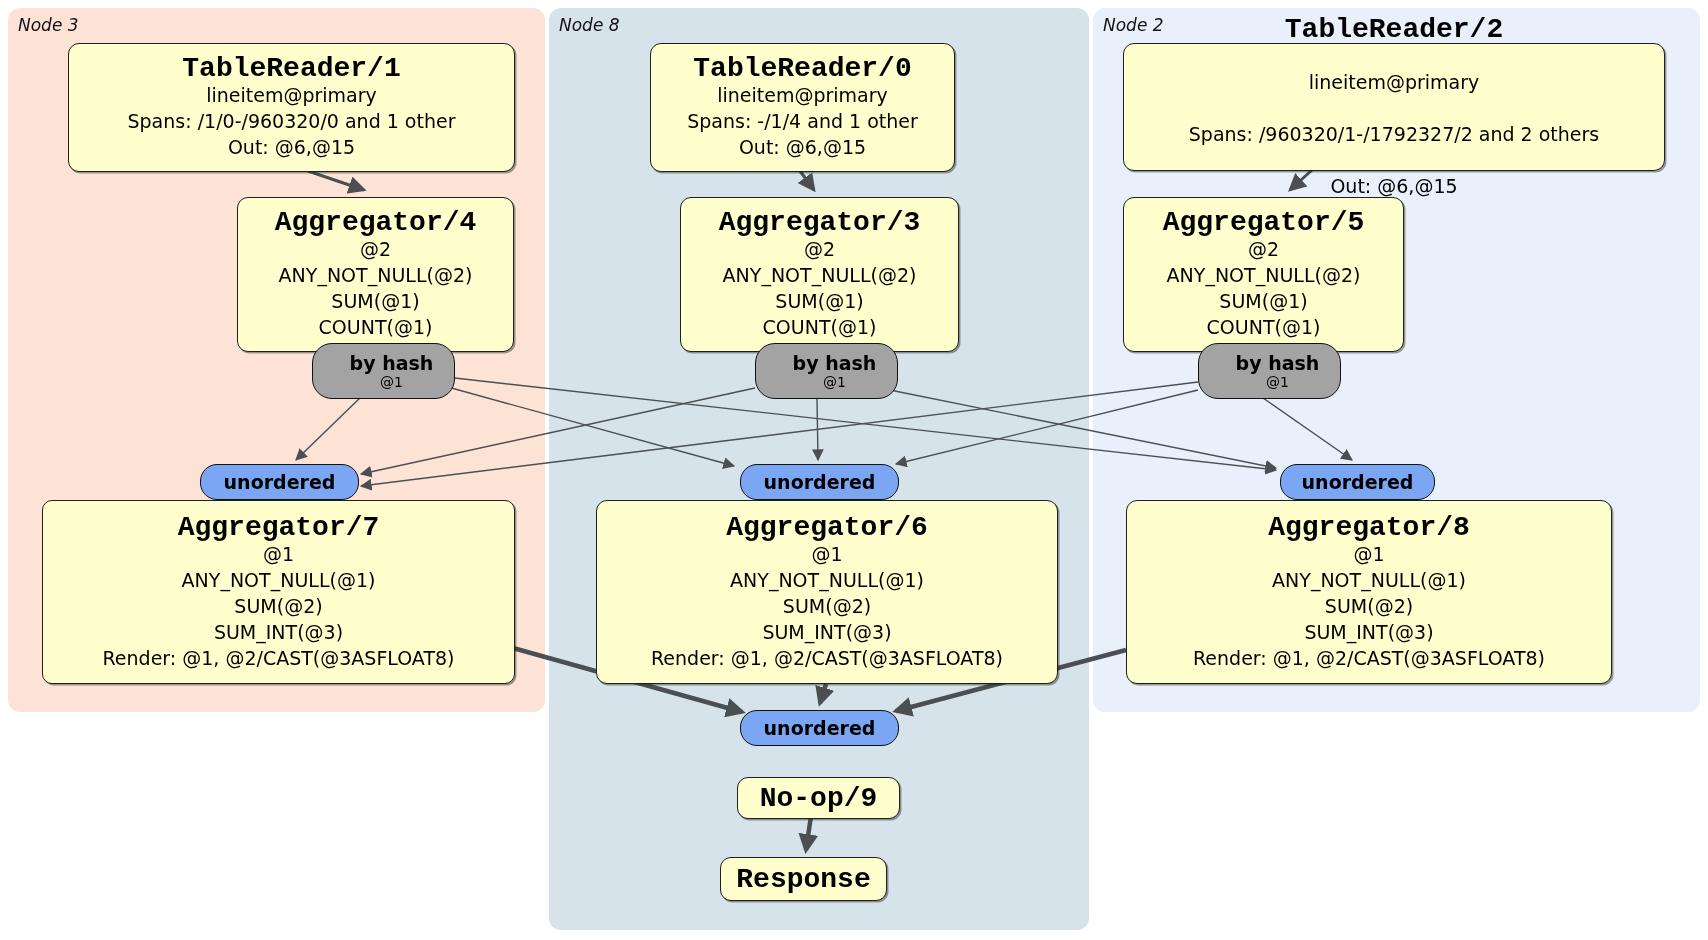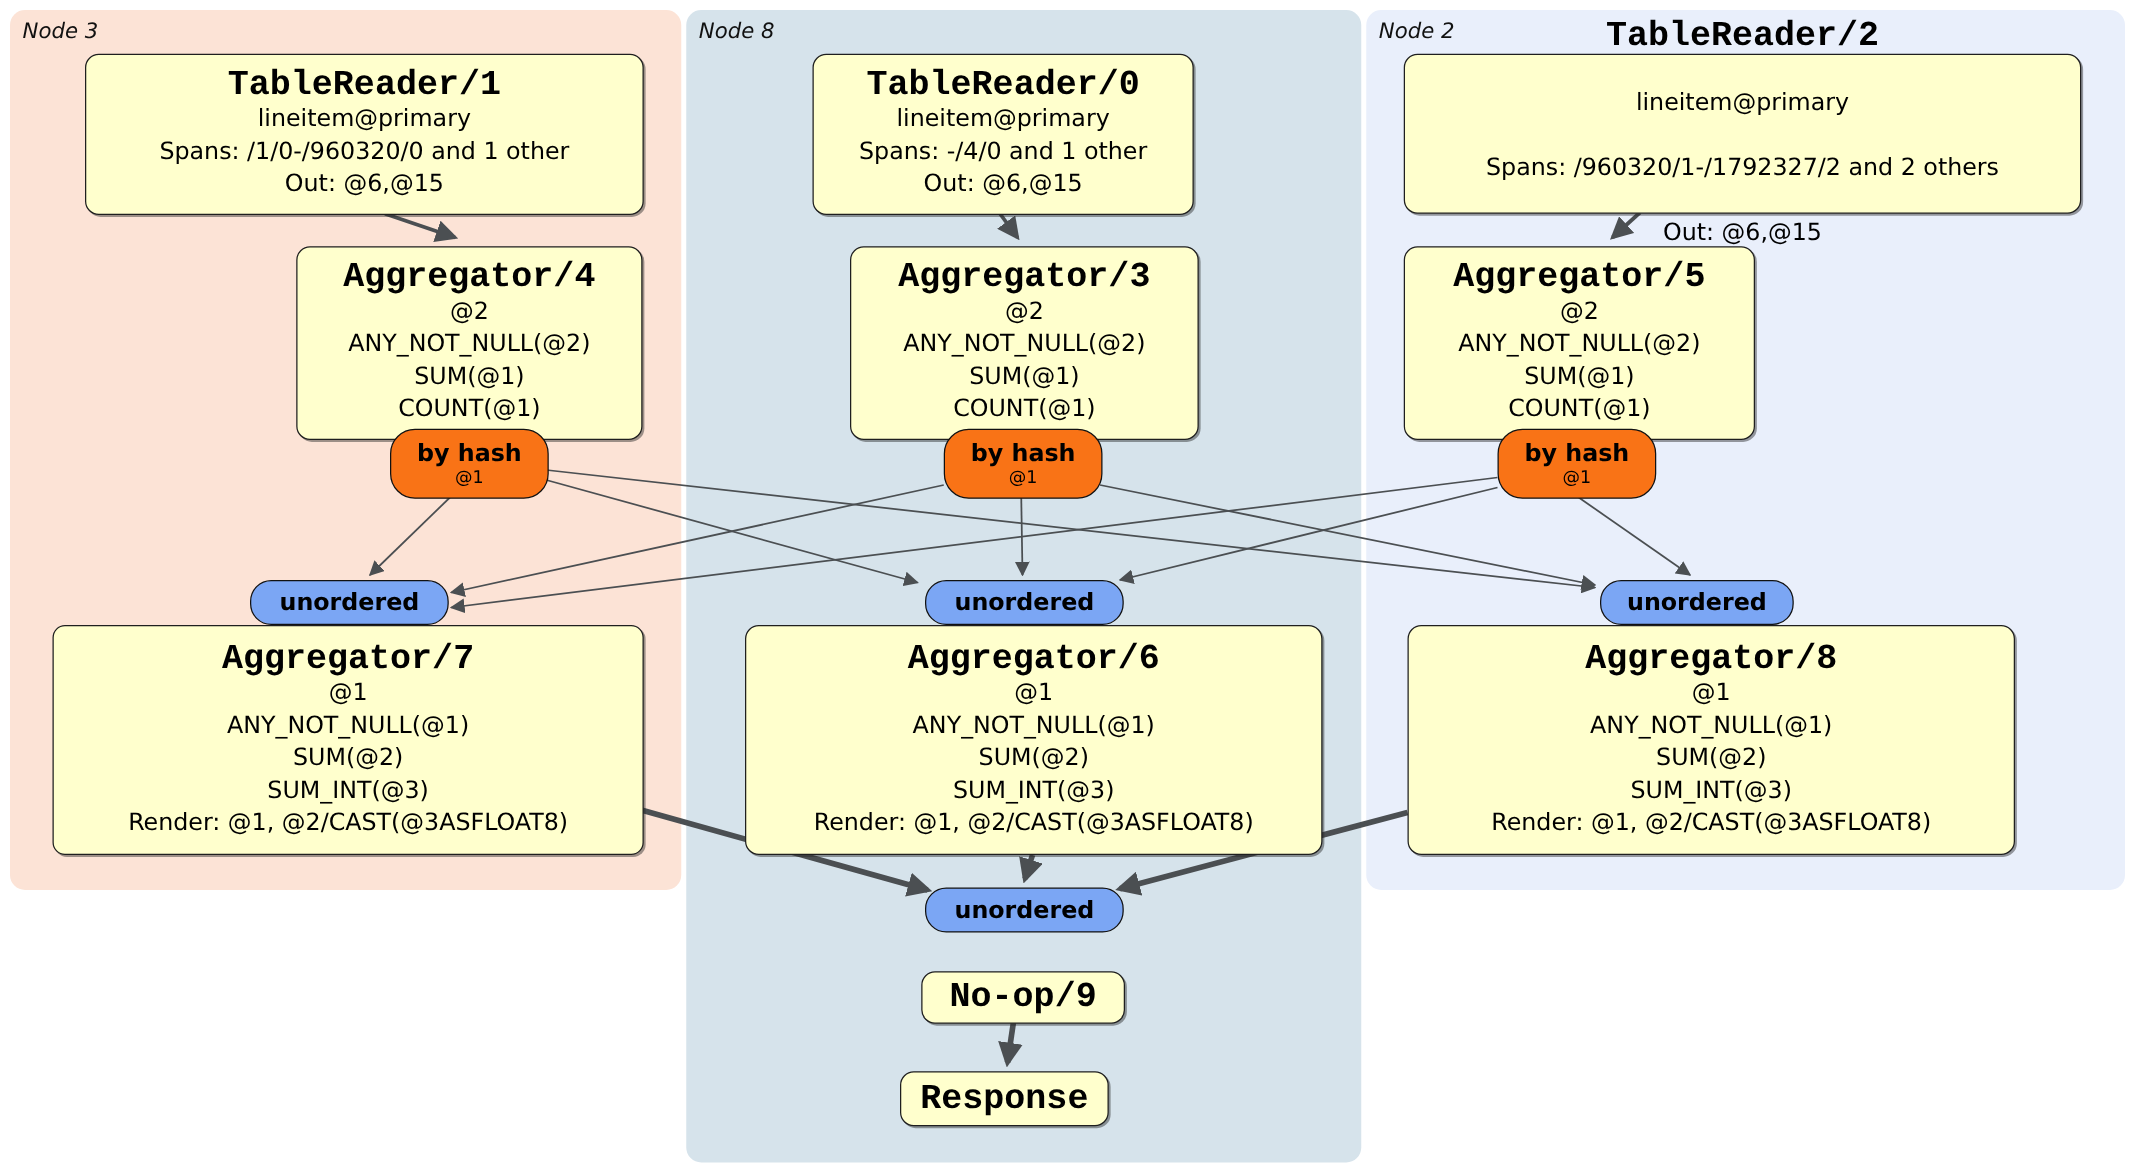--- a/index.html
+++ b/index.html
@@ -25,23 +25,23 @@
   #box-tablereader2{left:1123px;top:43px;width:540px;height:126px;gap:26px;}
   #box-aggregator4{left:237px;top:197px;width:275px;height:153px;}
   #box-aggregator3{left:680px;top:197px;width:277px;height:153px;}
   #box-aggregator5{left:1123px;top:197px;width:279px;height:153px;}
   #box-aggregator7{left:42px;top:500px;width:471px;height:182px;border-radius:10px;}
   #box-aggregator6{left:596px;top:500px;width:460px;height:182px;}
   #box-aggregator8{left:1126px;top:500px;width:484px;height:182px;}
   #box-noop{left:737px;top:777px;width:161px;height:40px;}
   #box-response{left:720px;top:857px;width:165px;height:42px;}
   .byhash{
-    position:absolute;z-index:3;background:#f97316;border:1.7px solid #111;
+    position:absolute;z-index:3;background:#a3a3a3;border:1.7px solid #111;
     border-radius:20px;width:125px;height:54px;display:flex;flex-direction:column;
-    align-items:center;justify-content:center;text-align:center;
+    align-items:center;justify-content:center;text-align:center;padding-left:16px;
   }
   .bh-label{font-size:19px;font-weight:bold;line-height:22px;}
   .bh-detail{font-size:14px;line-height:16px;}
   #byhash-node3{left:312px;top:343px;}
   #byhash-node1{left:755px;top:343px;}
   #byhash-node2{left:1198px;top:343px;}
   .unordered{
     position:absolute;z-index:3;background:#7ba6f4;border:1.7px solid #111;
     border-radius:17px;width:157px;height:34px;display:flex;align-items:center;
     justify-content:center;font-size:19px;font-weight:bold;
@@ -102,21 +102,21 @@
 
   <div class="pbox" id="box-tablereader1">
     <div class="ptitle">TableReader/1</div>
     <div class="pline">lineitem@primary</div>
     <div class="pline">Spans: /1/0-/960320/0 and 1 other</div>
     <div class="pline">Out: @6,@15</div>
   </div>
   <div class="pbox" id="box-tablereader0">
     <div class="ptitle">TableReader/0</div>
     <div class="pline">lineitem@primary</div>
-    <div class="pline">Spans: -/4/0 and 1 other</div>
+    <div class="pline">Spans: -/1/4 and 1 other</div>
     <div class="pline">Out: @6,@15</div>
   </div>
   <div class="pbox" id="box-tablereader2">
     <div class="ptitle">TableReader/2</div>
     <div class="pline">lineitem@primary</div>
     <div class="pline">Spans: /960320/1-/1792327/2 and 2 others</div>
     <div class="pline">Out: @6,@15</div>
   </div>
 
   <div class="pbox" id="box-aggregator4">

